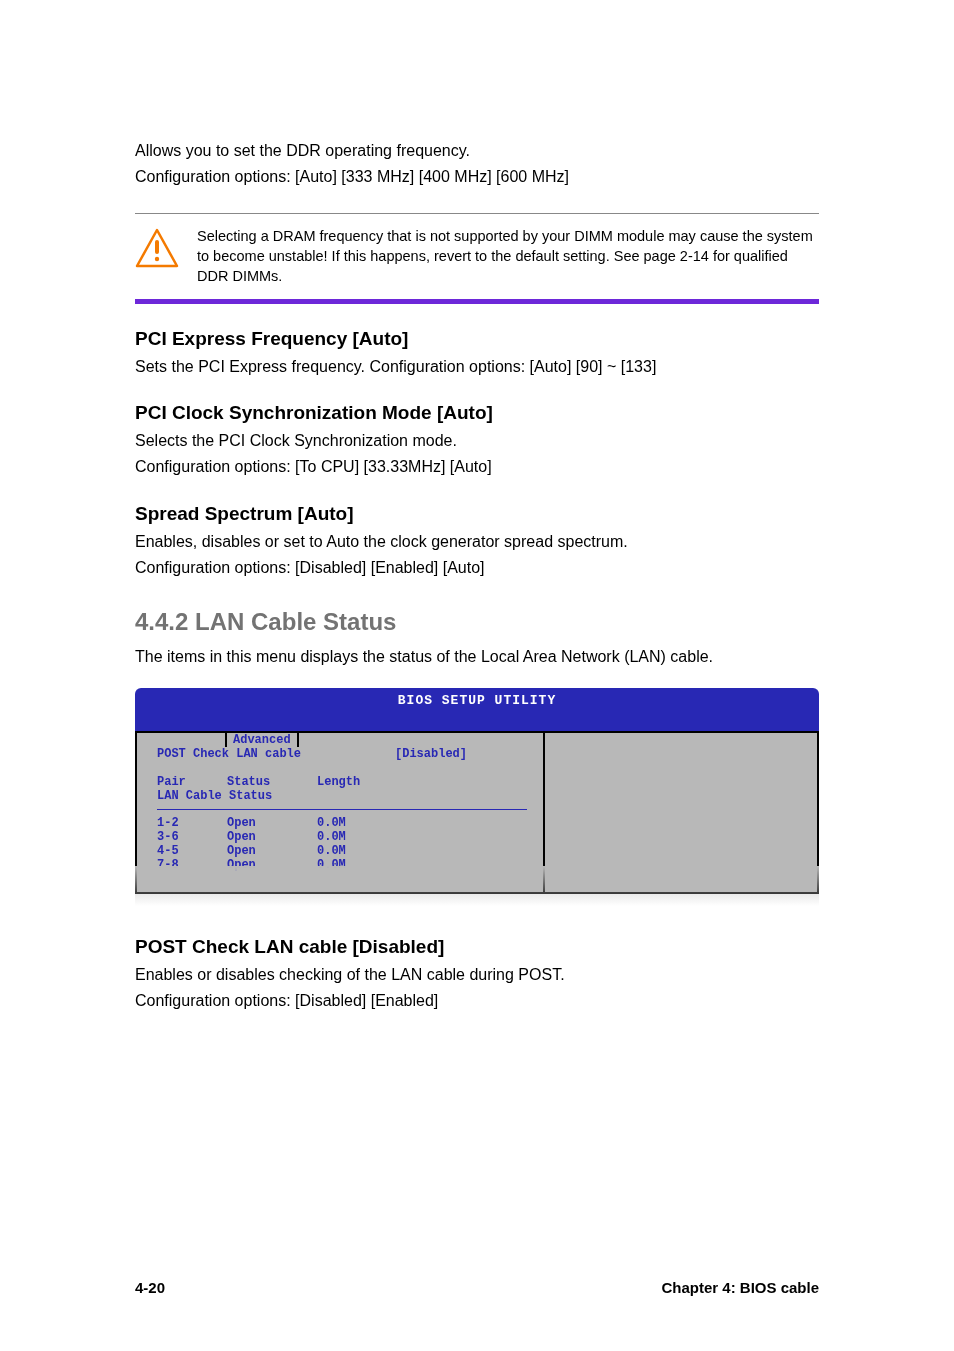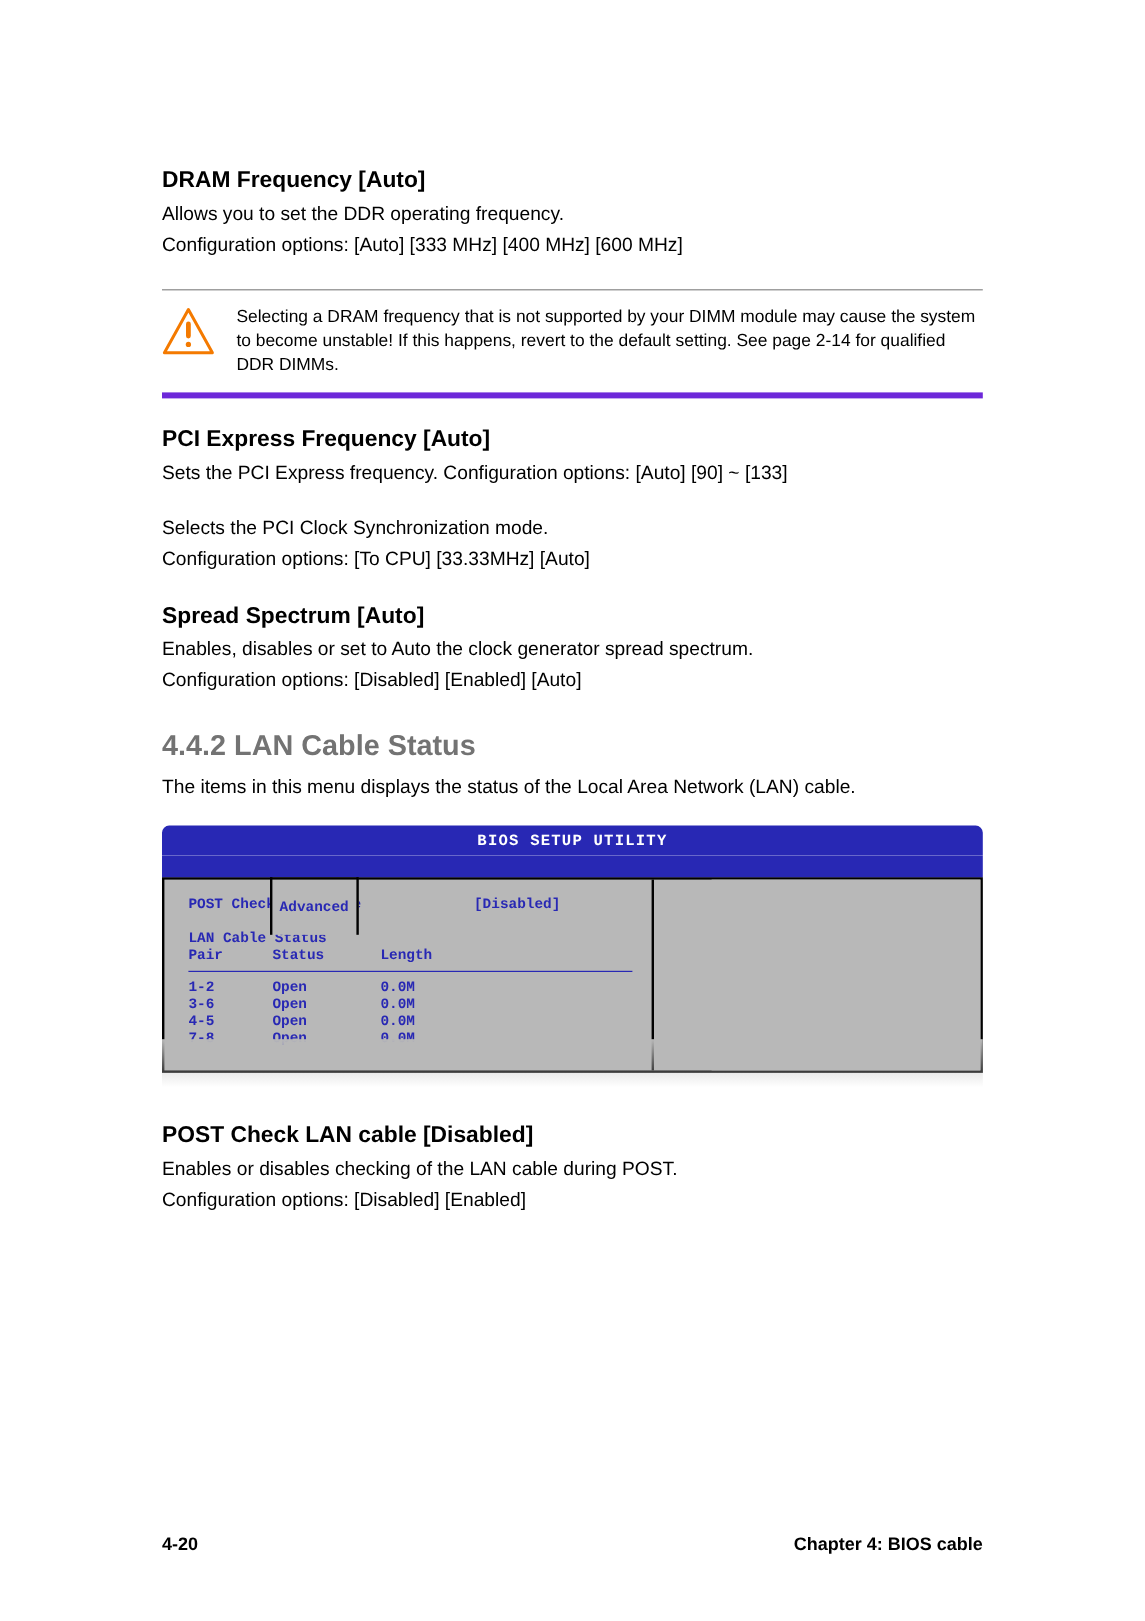--- a/index.html
+++ b/index.html
@@ -78,21 +78,21 @@
       position: absolute;
       left: 90px;
       top: 18px;
       background: #b8b8b8;
       border: 2px solid #000;
       border-bottom: none;
       font-family: "Courier New", monospace;
       font-size: 12px;
       font-weight: bold;
       color: #2828b4;
-      padding: 16px 6px;
+      padding: 0 6px;
       text-align: right;
     }
     .bios-tabbar {
       background: #2828b4;
       height: 18px;
       position: relative;
     }
     .bios-body {
       display: flex;
       background: #b8b8b8;
@@ -140,40 +140,40 @@
       color: #000;
     }
     .bios-bottom-curve {
       position: relative;
     }
   </style>
 </head>
 <body>
 
 <div class="section">
-  <h3 class="section-title">DRAM Frequency [Auto]</h3>
   <p class="body-text">Allows you to set the DDR operating frequency.</p>
   <p class="body-text">Configuration options: [Auto] [333 MHz] [400 MHz] [600 MHz]</p>
 </div>
 
 <div class="caution-box">
   <svg class="caution-icon" viewBox="0 0 44 40">
     <polygon points="22,2 42,38 2,38" fill="none" stroke="#f47a00" stroke-width="2.5" stroke-linejoin="round"></polygon>
     <rect x="20" y="12" width="4" height="14" rx="2" fill="#f47a00"></rect>
     <circle cx="22" cy="31" r="2.2" fill="#f47a00"></circle>
   </svg>
   <div class="caution-text">Selecting a DRAM frequency that is not supported by your DIMM module may cause the system to become unstable! If this happens, revert to the default setting. See page 2-14 for qualified DDR DIMMs.</div>
 </div>
 
 <div class="section">
   <h3 class="section-title">PCI Express Frequency [Auto]</h3>
   <p class="body-text">Sets the PCI Express frequency. Configuration options: [Auto] [90] ~ [133]</p>
 </div>
 
 <div class="section">
+  <h3 class="section-title">PCI Clock Synchronization Mode [Auto]</h3>
   <p class="body-text">Selects the PCI Clock Synchronization mode.</p>
   <p class="body-text">Configuration options: [To CPU] [33.33MHz] [Auto]</p>
 </div>
 
 <div class="section">
   <h3 class="section-title">Spread Spectrum [Auto]</h3>
   <p class="body-text">Enables, disables or set to Auto the clock generator spread spectrum.</p>
   <p class="body-text">Configuration options: [Disabled] [Enabled] [Auto]</p>
 </div>
 
@@ -184,22 +184,22 @@
   <div class="bios-header">
     <span>BIOS SETUP UTILITY</span>
   </div>
   <div class="bios-tabbar">
     <div class="bios-tab">Advanced</div>
   </div>
   <div class="bios-body">
     <div class="bios-left">
       <div class="bios-row"><span>POST Check LAN cable</span><span style="flex:1"></span><span>[Disabled]</span><span style="width:60px;"></span></div>
       <div style="height:14px;"></div>
+      <div class="bios-row"><span style="width:70px;">Pair</span><span style="width:90px;">Status</span><span>Length</span></div>
       <div class="bios-row">LAN Cable Status</div>
-      <div class="bios-row"><span style="width:70px;">Pair</span><span style="width:90px;">Status</span><span>Length</span></div>
       <div class="bios-row-sep"></div>
       <div class="bios-row"><span style="width:70px;">1-2</span><span style="width:90px;">Open</span><span>0.0M</span></div>
       <div class="bios-row"><span style="width:70px;">3-6</span><span style="width:90px;">Open</span><span>0.0M</span></div>
       <div class="bios-row"><span style="width:70px;">4-5</span><span style="width:90px;">Open</span><span>0.0M</span></div>
       <div class="bios-row"><span style="width:70px;">7-8</span><span style="width:90px;">Open</span><span>0.0M</span></div>
     </div>
     <div class="bios-right"></div>
   </div>
   <div class="bios-bottom-curve">
     <div class="bios-fade"></div>

